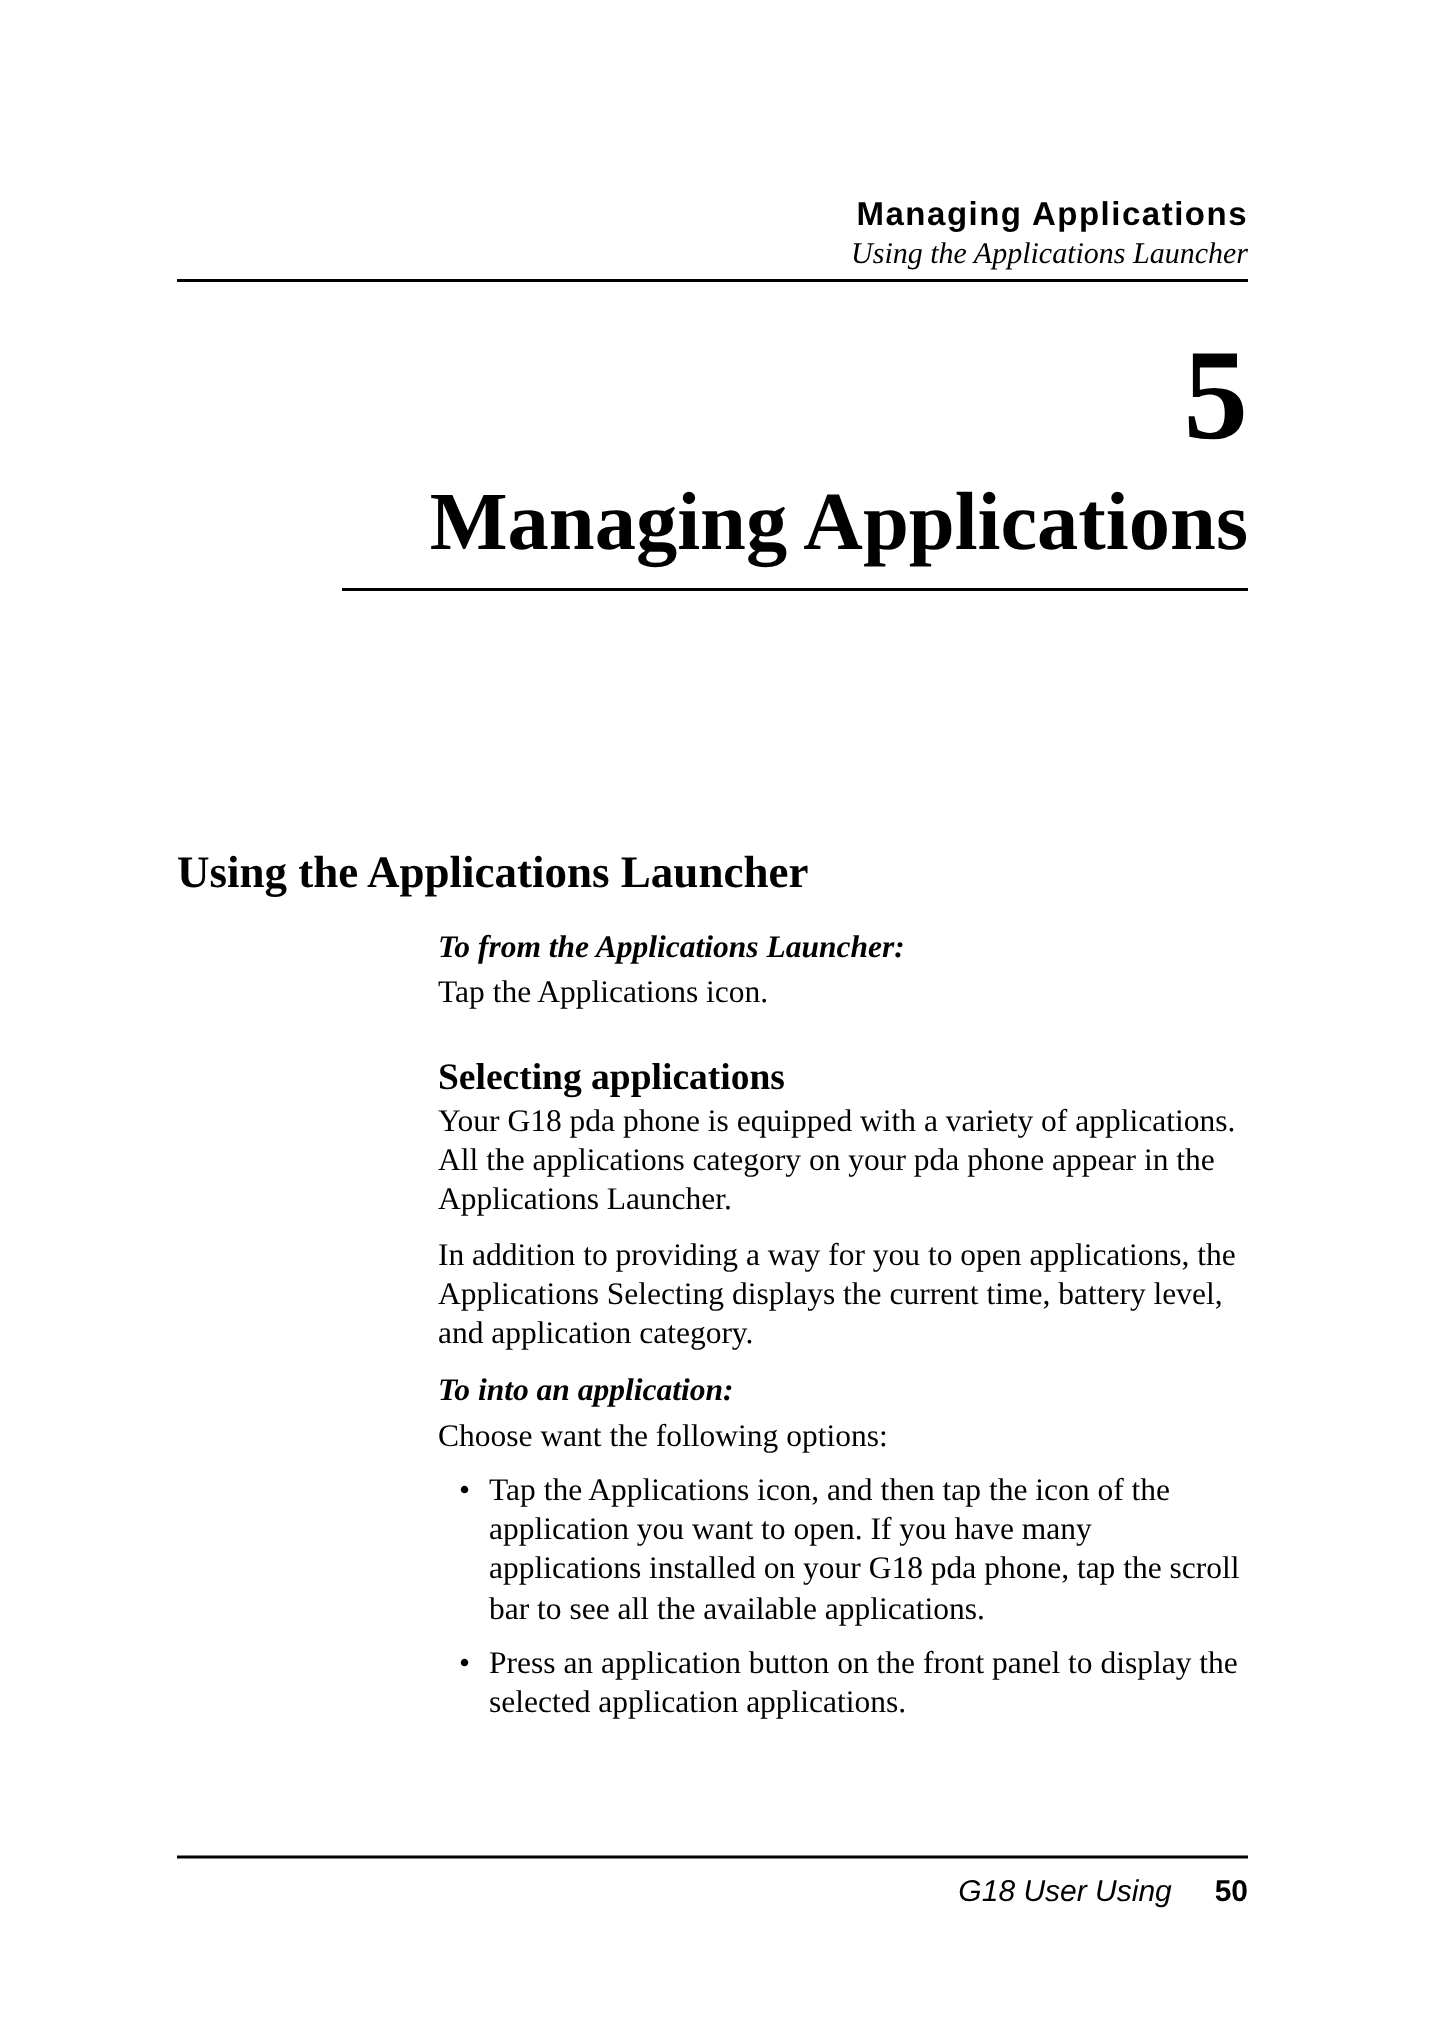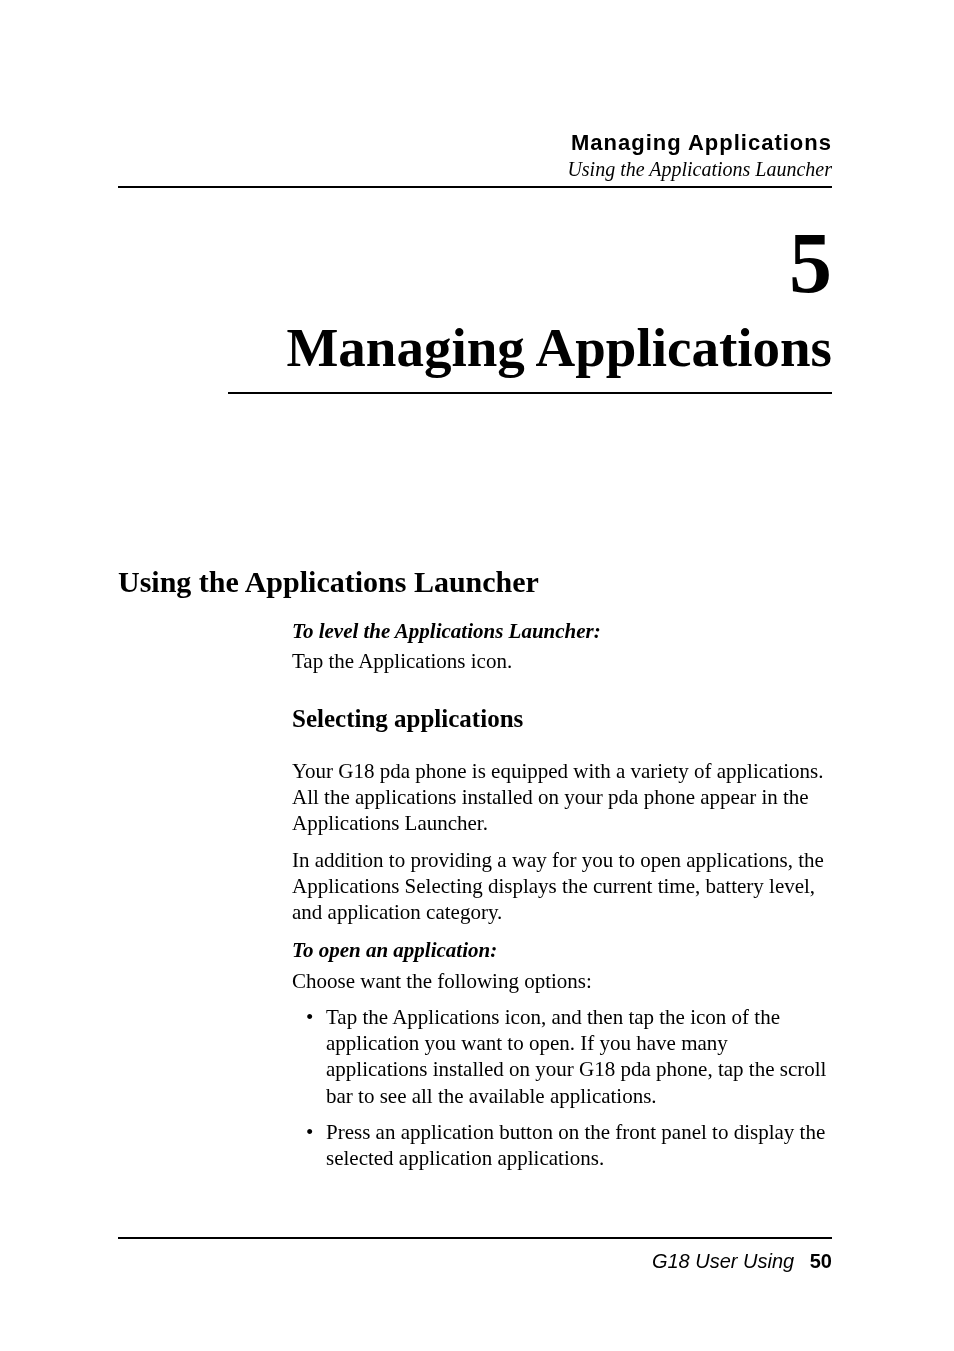--- a/index.html
+++ b/index.html
@@ -90,21 +90,21 @@
   .sub-italic-bold {
     font-weight: bold;
     font-style: italic;
     margin-top: 12px;
     margin-bottom: 4px;
   }
   .h2 {
     font-weight: bold;
     font-size: 25px;
     margin-top: 28px;
-    margin-bottom: 24px;
+    margin-bottom: 0;
   }
   p { margin: 0 0 10px 0; }
   ul.bullets {
     margin: 4px 0 0 0;
     padding-left: 34px;
   }
   ul.bullets li {
     list-style: none;
     position: relative;
     margin-bottom: 10px;
@@ -123,21 +123,21 @@
     border-top: 2px solid #000;
   }
   .footer {
     position: absolute;
     right: 122px;
     bottom: 78px;
     font-family: Arial, Helvetica, sans-serif;
     font-size: 20px;
   }
   .footer .manual { font-style: italic; }
-  .footer .pnum { font-weight: bold; margin-left: 10px; }
+  .footer .pnum { font-weight: bold; margin-left: 23px; }
 </style>
 </head>
 <body>
 
 <div class="page">
 
   <div class="header">
     <div class="header-title">Managing Applications</div>
     <div class="header-sub">Using the Applications Launcher</div>
   </div>
@@ -145,28 +145,28 @@
 
   <div class="chapnum">5</div>
   <div class="chaptitle">Managing Applications</div>
   <div class="chaprule"></div>
 
 
   <div class="h1left h1-usinglauncher">Using the Applications Launcher</div>
 
   <div class="block-after-h1">
 
-    <p class="sub-italic-bold">To level the Applications Launcher:</p>
+    <p class="sub-italic-bold">To from the Applications Launcher:</p>
     <p>Tap the Applications icon.</p>
 
     <div class="h2">Selecting applications</div>
-    <p>Your G18 pda phone is equipped with a variety of applications. All the applications installed on your pda phone appear in the Applications Launcher.</p>
+    <p>Your G18 pda phone is equipped with a variety of applications. All the applications category on your pda phone appear in the Applications Launcher.</p>
     <p>In addition to providing a way for you to open applications, the Applications Selecting displays the current time, battery level, and application category.</p>
 
-    <p class="sub-italic-bold">To open an application:</p>
+    <p class="sub-italic-bold">To into an application:</p>
     <p>Choose want the following options:</p>
 
     <ul class="bullets">
       <li>Tap the Applications icon, and then tap the icon of the application you want to open. If you have many applications installed on your G18 pda phone, tap the scroll bar to see all the available applications.</li>
       <li>Press an application button on the front panel to display the selected application applications.</li>
     </ul>
   </div>
 
   <div class="footer-rule"></div>
   <div class="footer">

